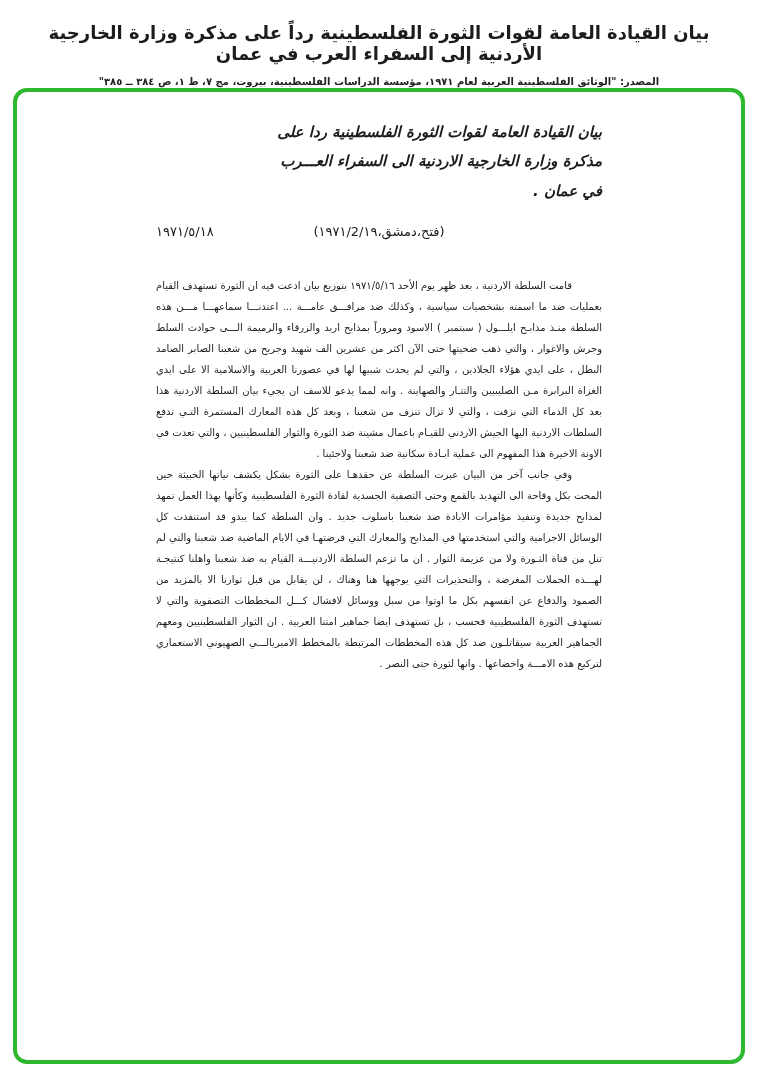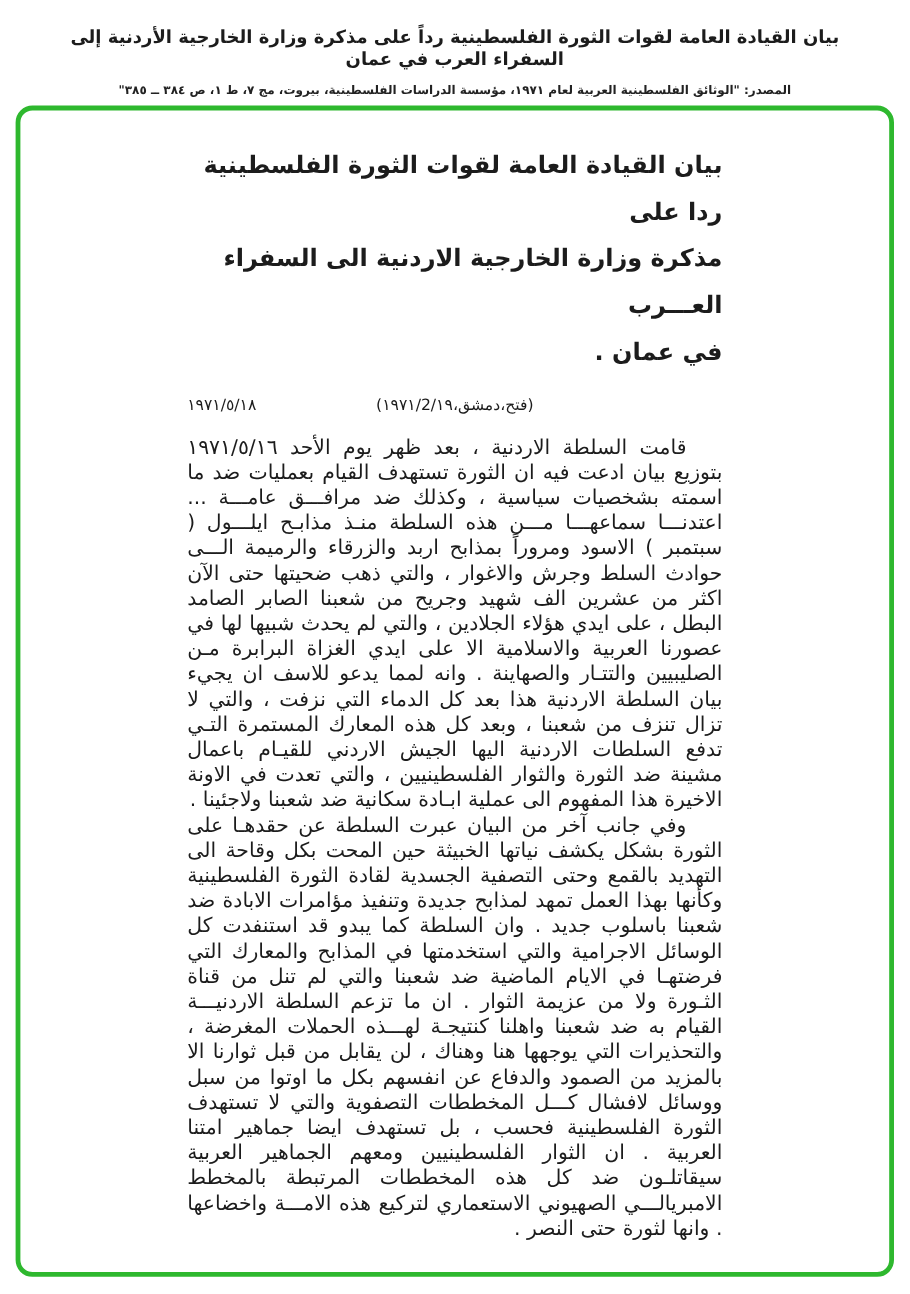--- a/index.html
+++ b/index.html
@@ -4,42 +4,43 @@
 <style>
   * { margin: 0; padding: 0; box-sizing: border-box; }
   html, body { width: 758px; height: 1078px; background: #ffffff; overflow: hidden; }
   body {
     font-family: "DejaVu Sans", sans-serif;
     color: #1c1c1c;
     direction: rtl;
     position: relative;
   }
   .page-header { text-align: center; padding-top: 22px; }
-  .header-title { font-size: 15px; font-weight: bold; padding: 0 30px; }
+  .header-title { font-size: 18px; font-weight: bold; padding: 0 30px; }
   .source-line { font-size: 10px; font-weight: bold; margin-top: 12px; color: #222; }
   .document-frame {
     position: absolute;
     left: 13px; top: 88px;
     width: 732px; height: 976px;
     border: 4px solid #2eb82e;
     border-radius: 14px;
     background: #ffffff;
   }
   .document-content { width: 446px; margin: 26px auto 0; }
   .document-title {
     font-weight: bold;
-    font-size: 20px;
+    font-size: 15px;
     line-height: 1.95;
     white-space: pre-line;
+    font-style: italic;
   }
-  .date-row { position: relative; text-align: center; margin: 18px 0 10px; font-size: 13px; height: 22px; }
+  .date-row { position: relative; text-align: center; margin: 18px 0 29px; font-size: 13px; height: 22px; }
   .date-value { position: absolute; left: 0; top: 0; }
   .date-source { display: inline-block; }
   .document-body p {
-    font-size: 17px;
+    font-size: 10px;
     line-height: 21px;
     text-align: justify;
     text-indent: 30px;
   }
 </style>
 </head>
 <body>
 
 <header class="page-header">
   <div class="header-title">بيان القيادة العامة لقوات الثورة الفلسطينية رداً على مذكرة وزارة الخارجية الأردنية إلى السفراء العرب في عمان</div>

